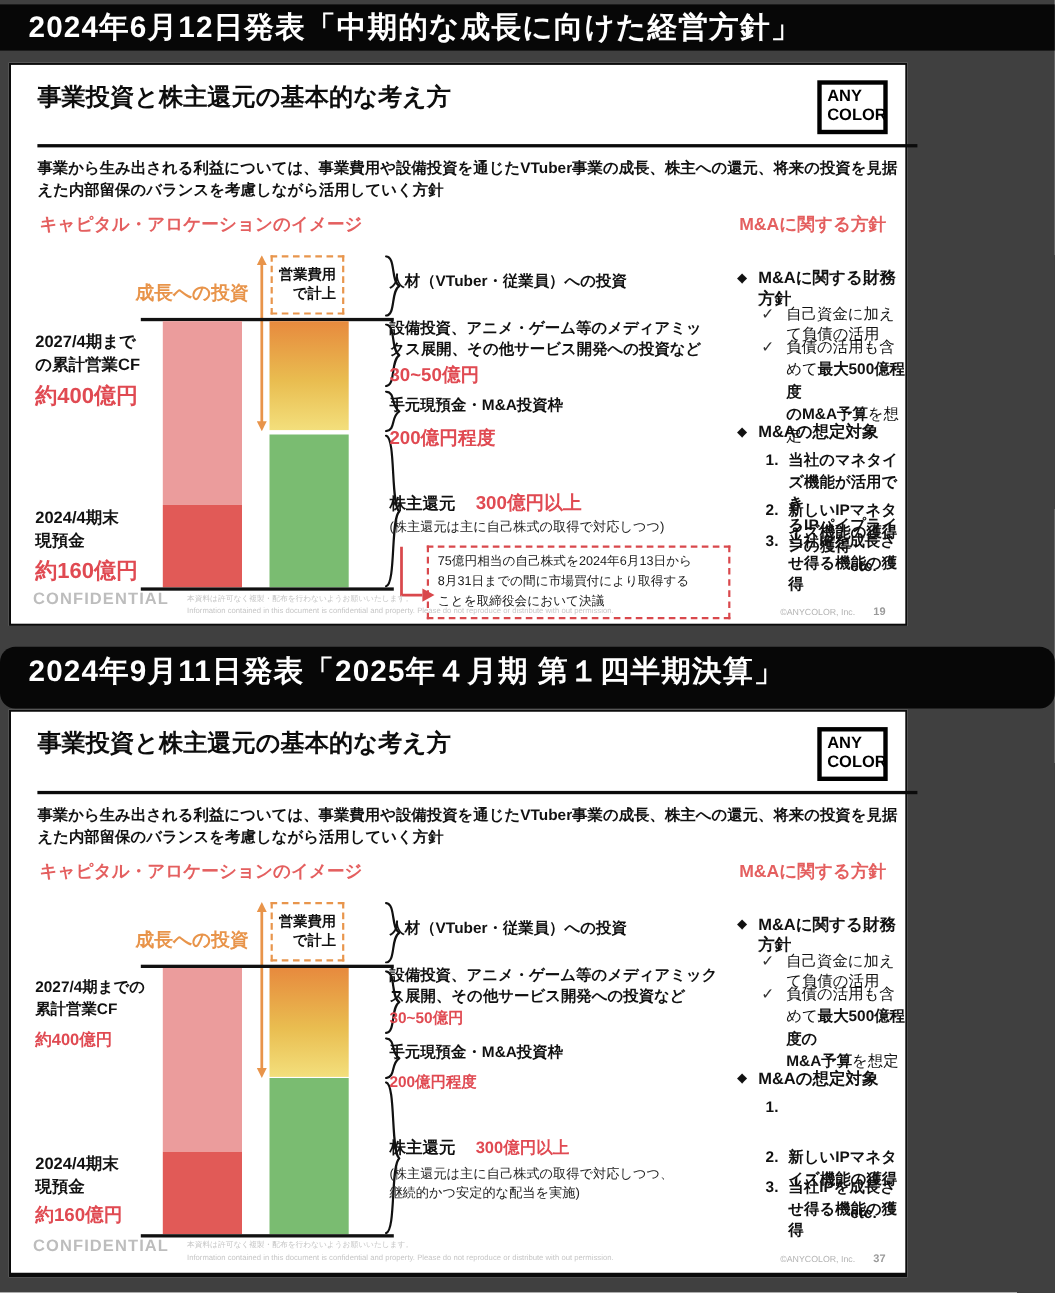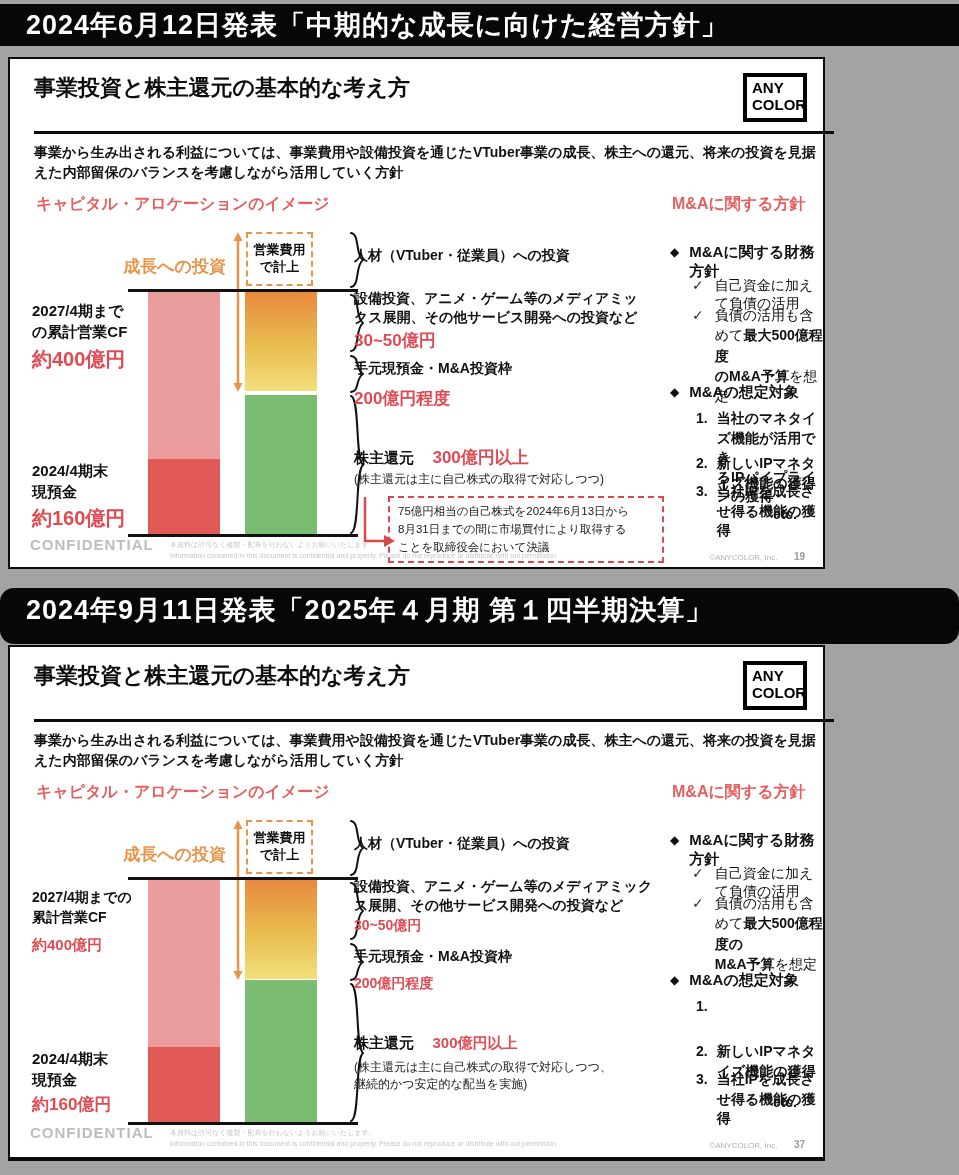--- a/index.html
+++ b/index.html
@@ -1,17 +1,17 @@
 <!DOCTYPE html>
 <html><head>
 <meta charset="utf-8">
 <style>
   html,body{margin:0;padding:0;background:#fff;}
   body{font-family:"Liberation Sans","DejaVu Sans",sans-serif;color:#111;}
-  .page{position:relative;width:959px;height:1175px;background:#a3a3a3;overflow:hidden;}
+  .page{position:relative;width:959px;height:1175px;background:#404040;overflow:hidden;}
   .banner{position:absolute;left:0;width:959px;background:#070707;color:#fff;
           font-weight:700;font-size:27px;line-height:42px;padding-left:26px;box-sizing:border-box;
           letter-spacing:1px;}
   #banner1{top:4px;height:42px;}
   #banner2{top:588px;height:56px;line-height:44px;border-radius:14px;}
   .slide{position:absolute;left:8px;width:817px;background:#fff;border:2px solid #0b0b0b;box-sizing:border-box;}
   #slide1{top:57px;height:512px;}
   #slide2{top:645px;height:516px;border-bottom-width:4px;}
   .slide *{box-sizing:border-box;}
   .abs{position:absolute;margin:0;}
@@ -29,21 +29,21 @@
 
   
   .topline{left:118px;top:230px;width:230px;height:2.5px;background:#111;}
   .baseline{left:118px;top:475px;width:230px;height:2.5px;background:#111;}
   .bar-pink{left:138px;top:233px;width:72px;height:167px;background:#eb9c9c;}
   .bar-red{left:138px;top:400px;width:72px;height:75px;background:#e15a57;}
   .bar-grad{left:235px;top:233px;width:72px;height:99px;
             background:linear-gradient(180deg,#e78a3e 0%,#e9bd50 55%,#f3df7c 100%);}
   .bar-green{left:235px;top:336px;width:72px;height:139px;background:#7abc71;}
   .opex-box{left:236px;top:173px;width:67px;height:54px;border:2px dashed #e8954c;background:#fff;
-            display:flex;align-items:center;justify-content:center;text-align:center;
+            display:flex;align-items:center;justify-content:center;text-align:right;
             font-size:13px;font-weight:700;line-height:1.3;white-space:pre-line;}
   .growth{left:100px;top:196px;width:116px;text-align:right;font-size:17px;font-weight:700;color:#e8944a;}
   .arrow-v{left:220px;top:173px;width:16px;height:160px;}
   .brace{left:340px;width:14px;}
   .b1{top:173px;height:56px;} .b2{top:235px;height:58px;}
   .b3{top:296px;height:38px;} .b4{top:336px;height:139px;}
 
   .cf-label{left:22px;top:241px;font-size:15px;font-weight:700;line-height:1.4;white-space:pre-line;}
   .cf-value{left:22px;top:287px;font-size:20px;font-weight:700;color:#e04a52;}
   .cash-label{left:22px;top:401px;font-size:15px;font-weight:700;line-height:1.4;white-space:pre-line;}

